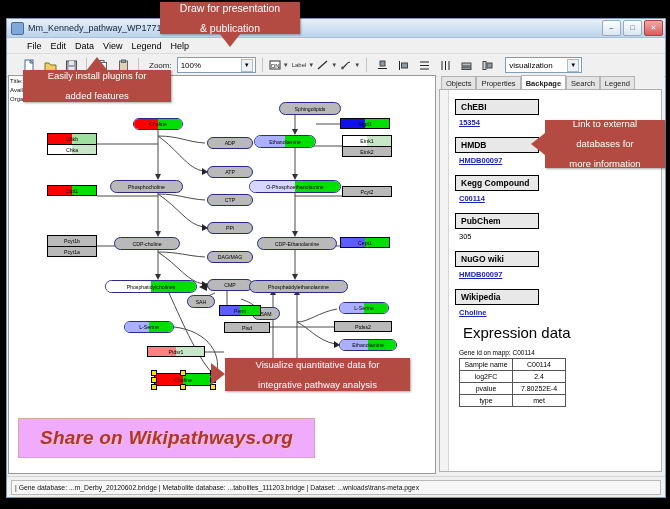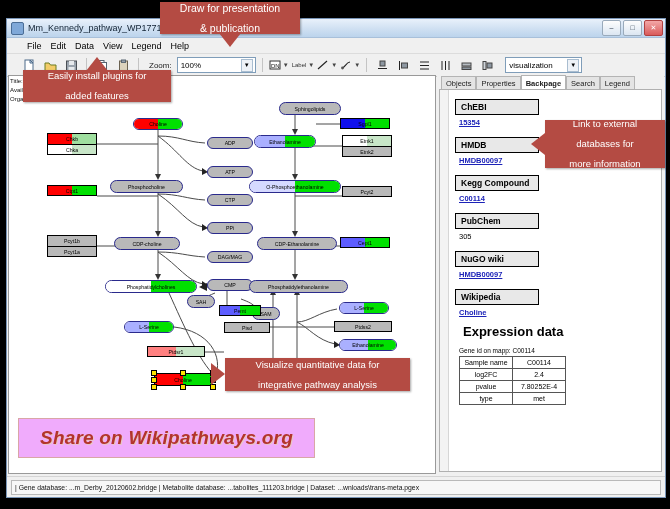--- a/index.html
+++ b/index.html
@@ -49,21 +49,21 @@
   .tab{font-size:7.5px;padding:2px 4px 1px 4px;border:1px solid #b4b4b4;border-bottom:none;
        background:#e4e4e4;color:#222;line-height:9px;}
   .tab.active{background:#fff;font-weight:bold;padding-top:3px;}
   .tabpanel{flex:1;background:#fff;border:1px solid #b0b0b0;margin:0 2px 2px 2px;position:relative;overflow:hidden;}
   .bpscroll{position:absolute;left:0;top:0;bottom:0;width:8px;background:#f3f3f3;border-right:1px solid #d6d6d6;}
   .bpinner{position:absolute;left:9px;right:0;top:0;bottom:0;padding:6px 6px 0 6px;}
   .dbhead{display:inline-block;min-width:72px;border:1px solid #000;background:#e8e8e8;
           font-size:8.5px;font-weight:bold;padding:2px 5px;color:#000;margin-bottom:3px;}
   .dblink{font-size:7.5px;color:#1c23b8;text-decoration:underline;margin:0 0 7px 4px;display:block;font-weight:bold;}
   .dbplain{font-size:7.5px;color:#000;margin:0 0 7px 4px;display:block;}
-  .exprhead{font-size:13px;font-weight:bold;color:#000;margin:2px 0 8px 0;padding-left:8px;}
+  .exprhead{font-size:15px;font-weight:normal;color:#000;margin:2px 0 8px 0;padding-left:8px;}
   .geneid{font-size:6.5px;color:#000;margin:0 0 2px 4px;}
   table.expr{border-collapse:collapse;margin-left:4px;border:1px solid #444;}
   table.expr td{border:1px solid #555;font-size:7px;padding:2px 4px;text-align:center;color:#000;
                 background:#fff;min-width:44px;}
 
   
   .statusbar{position:absolute;left:0;right:0;bottom:0;height:20px;background:#f0f0f0;border-top:1px solid #d4d4d4;}
   .statusinner{position:absolute;left:4px;top:3px;right:4px;height:13px;border:1px solid #b9b9b9;
                background:#f7f7f7;font-size:6.8px;line-height:13px;color:#111;padding-left:3px;
                white-space:nowrap;overflow:hidden;}

